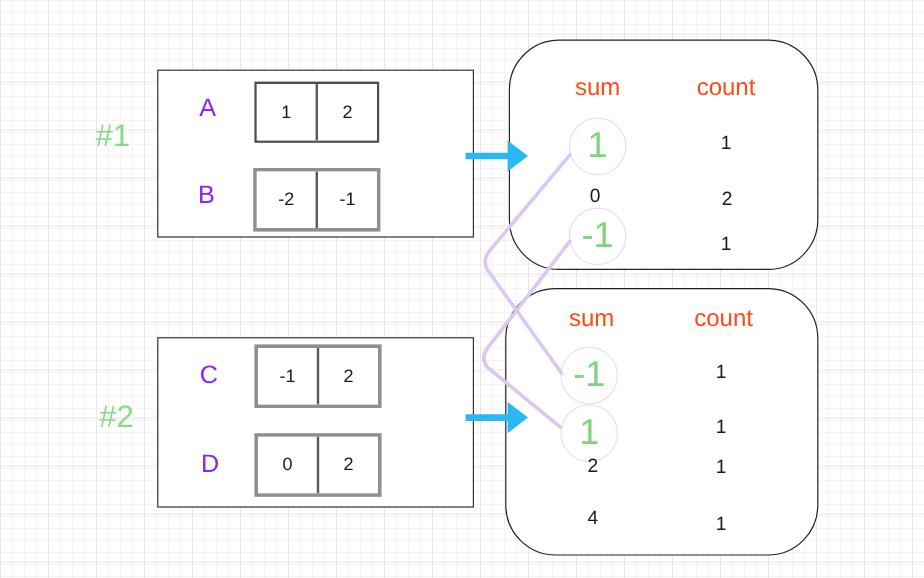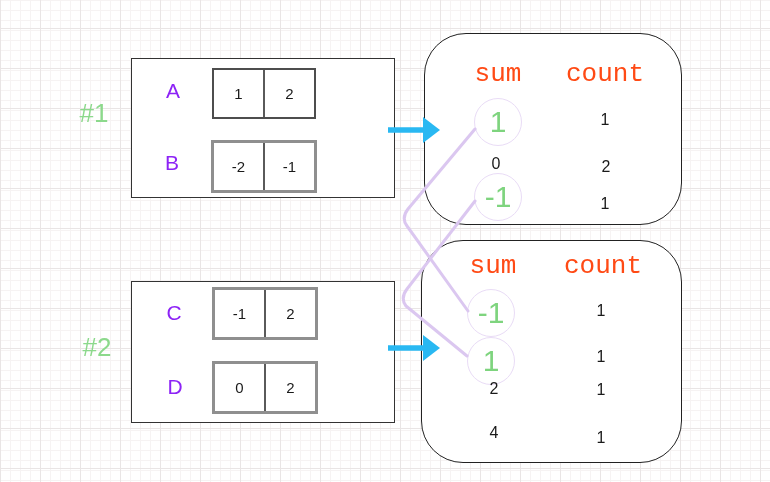--- a/index.html
+++ b/index.html
@@ -20,21 +20,21 @@
   .example-label{color:#8cd98c;font-size:26px;font-weight:500;}
   .arr-letter{color:#8d23f6;font-size:21px;font-weight:500;}
   .box{position:absolute;background:#ffffff;border:1.5px solid #333333;}
   .rbox{position:absolute;background:#ffffff;border:1.5px solid #222222;border-radius:42px;}
   .cellpair{position:absolute;display:flex;background:#ffffff;}
   .cellpair.dark{border:2px solid #4d4d4d;}
   .cellpair.gray{border:3px solid #8f8f8f;}
   .cell{width:49px;height:47px;display:flex;align-items:center;justify-content:center;
         font-size:15px;color:#1a1a1a;background:#fff;}
   .cell + .cell{border-left:2px solid #5a5a5a;}
-  .th{color:#ff4a15;font-size:26px;font-weight:500;font-family:Liberation Mono, monospace;}
+  .th{color:#ff4a15;font-size:20px;font-weight:500;}
   .num{color:#1a1a1a;font-size:16px;}
   .hl-circle{position:absolute;width:46px;height:46px;border-radius:50%;
              border:1.5px solid #e9dcf6;display:flex;align-items:center;justify-content:center;
              transform:translate(-50%,-50%);background:transparent;}
   .hl-val{color:#7ed47e;font-size:30px;line-height:1;}
   svg.overlay{position:absolute;left:0;top:0;pointer-events:none;}
 </style>
 </head>
 <body>
 

